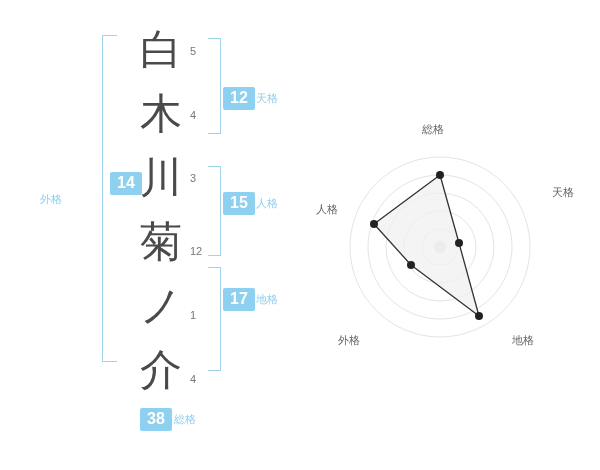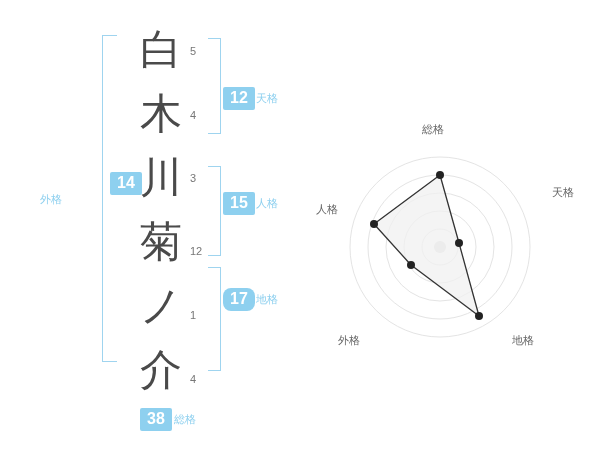--- a/index.html
+++ b/index.html
@@ -139,21 +139,21 @@
 
     <div class="bracket" style="left:208px; top:38px; height:94px;"></div>
     <span class="badge" style="left:223px; top:87px;">12</span>
     <span class="badge-label" style="left:256px; top:89px;">天格</span>
 
     <div class="bracket" style="left:208px; top:166px; height:88px;"></div>
     <span class="badge" style="left:223px; top:192px;">15</span>
     <span class="badge-label" style="left:256px; top:194px;">人格</span>
 
     <div class="bracket" style="left:208px; top:267px; height:102px;"></div>
-    <span class="badge" style="left:223px; top:288px;border-radius:8px;">17</span>
+    <span class="badge" style="left:223px; top:288px;">17</span>
     <span class="badge-label" style="left:256px; top:290px;">地格</span>
 
     <span class="badge" style="left:140px; top:408px;">38</span>
     <span class="badge-label" style="left:174px; top:410px;">総格</span>
   </div>
 
   <div class="chart-panel">
     <svg width="290" height="470" viewBox="0 0 290 470">
 
       <g>

